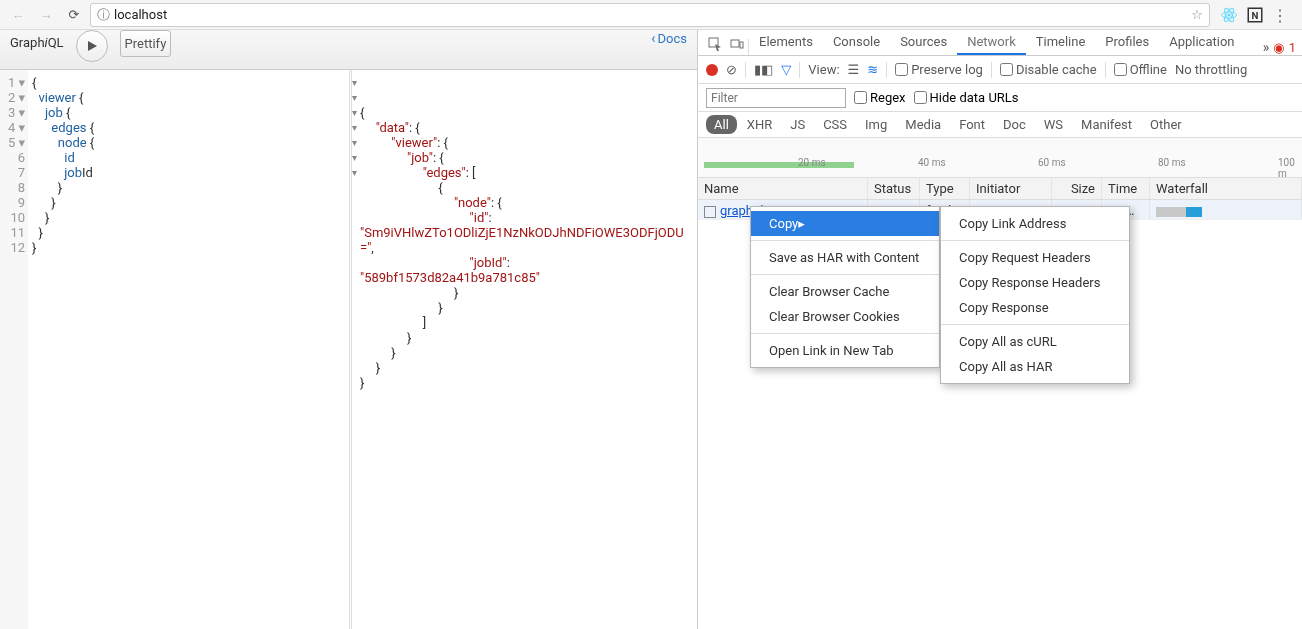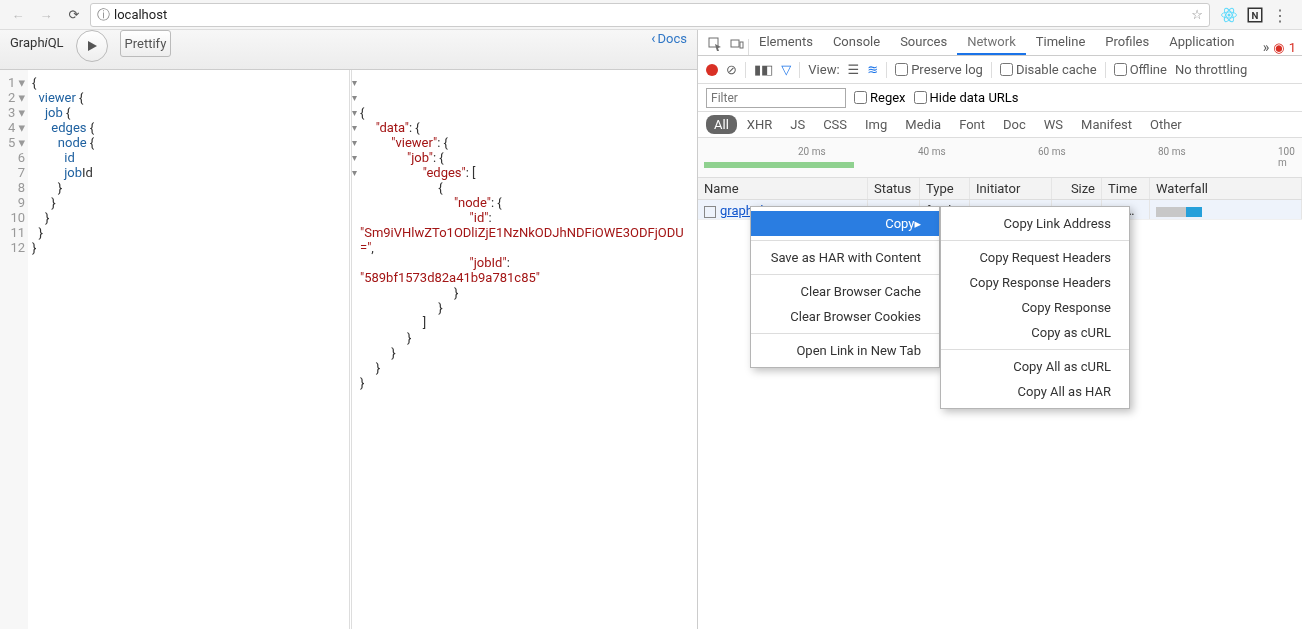--- a/index.html
+++ b/index.html
@@ -40,34 +40,34 @@
 .dt-toolbar { height:28px; border-bottom:1px solid #ddd; display:flex; align-items:center; padding:0 8px; gap:8px; color:#5a5a5a; }
 .rec-dot { width:12px; height:12px; border-radius:50%; background:#d93025; }
 .sep { width:1px; height:16px; background:#ddd; }
 .chk { display:flex; align-items:center; gap:3px; font-size:12px; }
 .dt-filter-row { height:28px; border-bottom:1px solid #ddd; display:flex; align-items:center; padding:3px 8px; gap:8px; }
 .filter-input { width:140px; height:20px; border:1px solid #aaa; padding:0 4px; font-size:12px; }
 .dt-type-row { height:26px; border-bottom:1px solid #ddd; display:flex; align-items:center; padding:0 8px; gap:2px; color:#5a5a5a; font-size:12px; }
 .type-chip { padding:2px 8px; border-radius:8px; cursor:pointer; }
 .type-chip.active { background:#666; color:#fff; }
 .timeline { height:40px; border-bottom:1px solid #ddd; position:relative; background:#fafafa; }
-.tl-tick { position:absolute; top:8px; font-size:10px; color:#888; }
+.tl-tick { position:absolute; top:19px; font-size:10px; color:#888; }
 .tl-bar { position:absolute; top:24px; left:6px; width:150px; height:6px; background:#8fd18f; }
 .net-head { height:22px; border-bottom:1px solid #ddd; display:flex; background:#f3f3f3; font-size:12px; color:#333; }
 .net-head > div, .net-row > div { border-right:1px solid #e5e5e5; padding:3px 6px; overflow:hidden; text-overflow:ellipsis; white-space:nowrap; }
 .c-name{width:170px;} .c-status{width:52px;} .c-type{width:50px;} .c-init{width:82px;} .c-size{width:50px; text-align:right;} .c-time{width:48px; text-align:left;} .c-wf{flex:1;}
 .net-body { flex:1; position:relative; }
 .net-row { height:20px; display:flex; font-size:12px; color:#333; border-bottom:1px solid #f0f0f0; background:#eef3fb; }
 .net-row .c-name a { color:#1155cc; text-decoration:underline; }
 .net-row .c-init { color:#1155cc; }
 .wf-bar { margin-top:4px; height:10px; display:flex; }
 .wf-seg1 { width:30px; background:#c8c8c8; }
 .wf-seg2 { width:16px; background:#26a0da; }
 .ctx-menu { position:absolute; background:#fff; border:1px solid #b5b5b5; box-shadow:3px 3px 8px rgba(0,0,0,.25); font-size:13px; color:#333; padding:4px 0; z-index:100; }
-.ctx-item { padding:5px 18px; white-space:nowrap; cursor:pointer; display:flex; align-items:center; justify-content:flex-end; }
+.ctx-item { padding:5px 18px; white-space:nowrap; cursor:pointer; display:flex; align-items:center; justify-content:flex-start; }
 .ctx-item.hi { background:#2a7de1; color:#fff; }
 .ctx-sep { height:1px; background:#ddd; margin:4px 0; }
 .ctx1 { top:6px; left:52px; width:190px; }
 .ctx2 { top:6px; left:242px; width:190px; }
 .row-chk { width:12px; height:12px; border:1px solid #888; display:inline-block; margin-right:4px; vertical-align:middle; }
 </style>
 </head>
 <body>
 
 <div class="browser-toolbar">
@@ -277,20 +277,19 @@
         <div class="ctx-item">Clear Browser Cookies</div>
         <div class="ctx-sep"></div>
         <div class="ctx-item">Open Link in New Tab</div>
       </div>
       <div class="ctx-menu ctx2">
         <div class="ctx-item">Copy Link Address</div>
         <div class="ctx-sep"></div>
         <div class="ctx-item">Copy Request Headers</div>
         <div class="ctx-item">Copy Response Headers</div>
         <div class="ctx-item">Copy Response</div>
-        <div class="ctx-item">Copy as cURL</div>
         <div class="ctx-sep"></div>
         <div class="ctx-item">Copy All as cURL</div>
         <div class="ctx-item">Copy All as HAR</div>
       </div>
     </div>
   </div>
 </div>
 
 </body></html>

